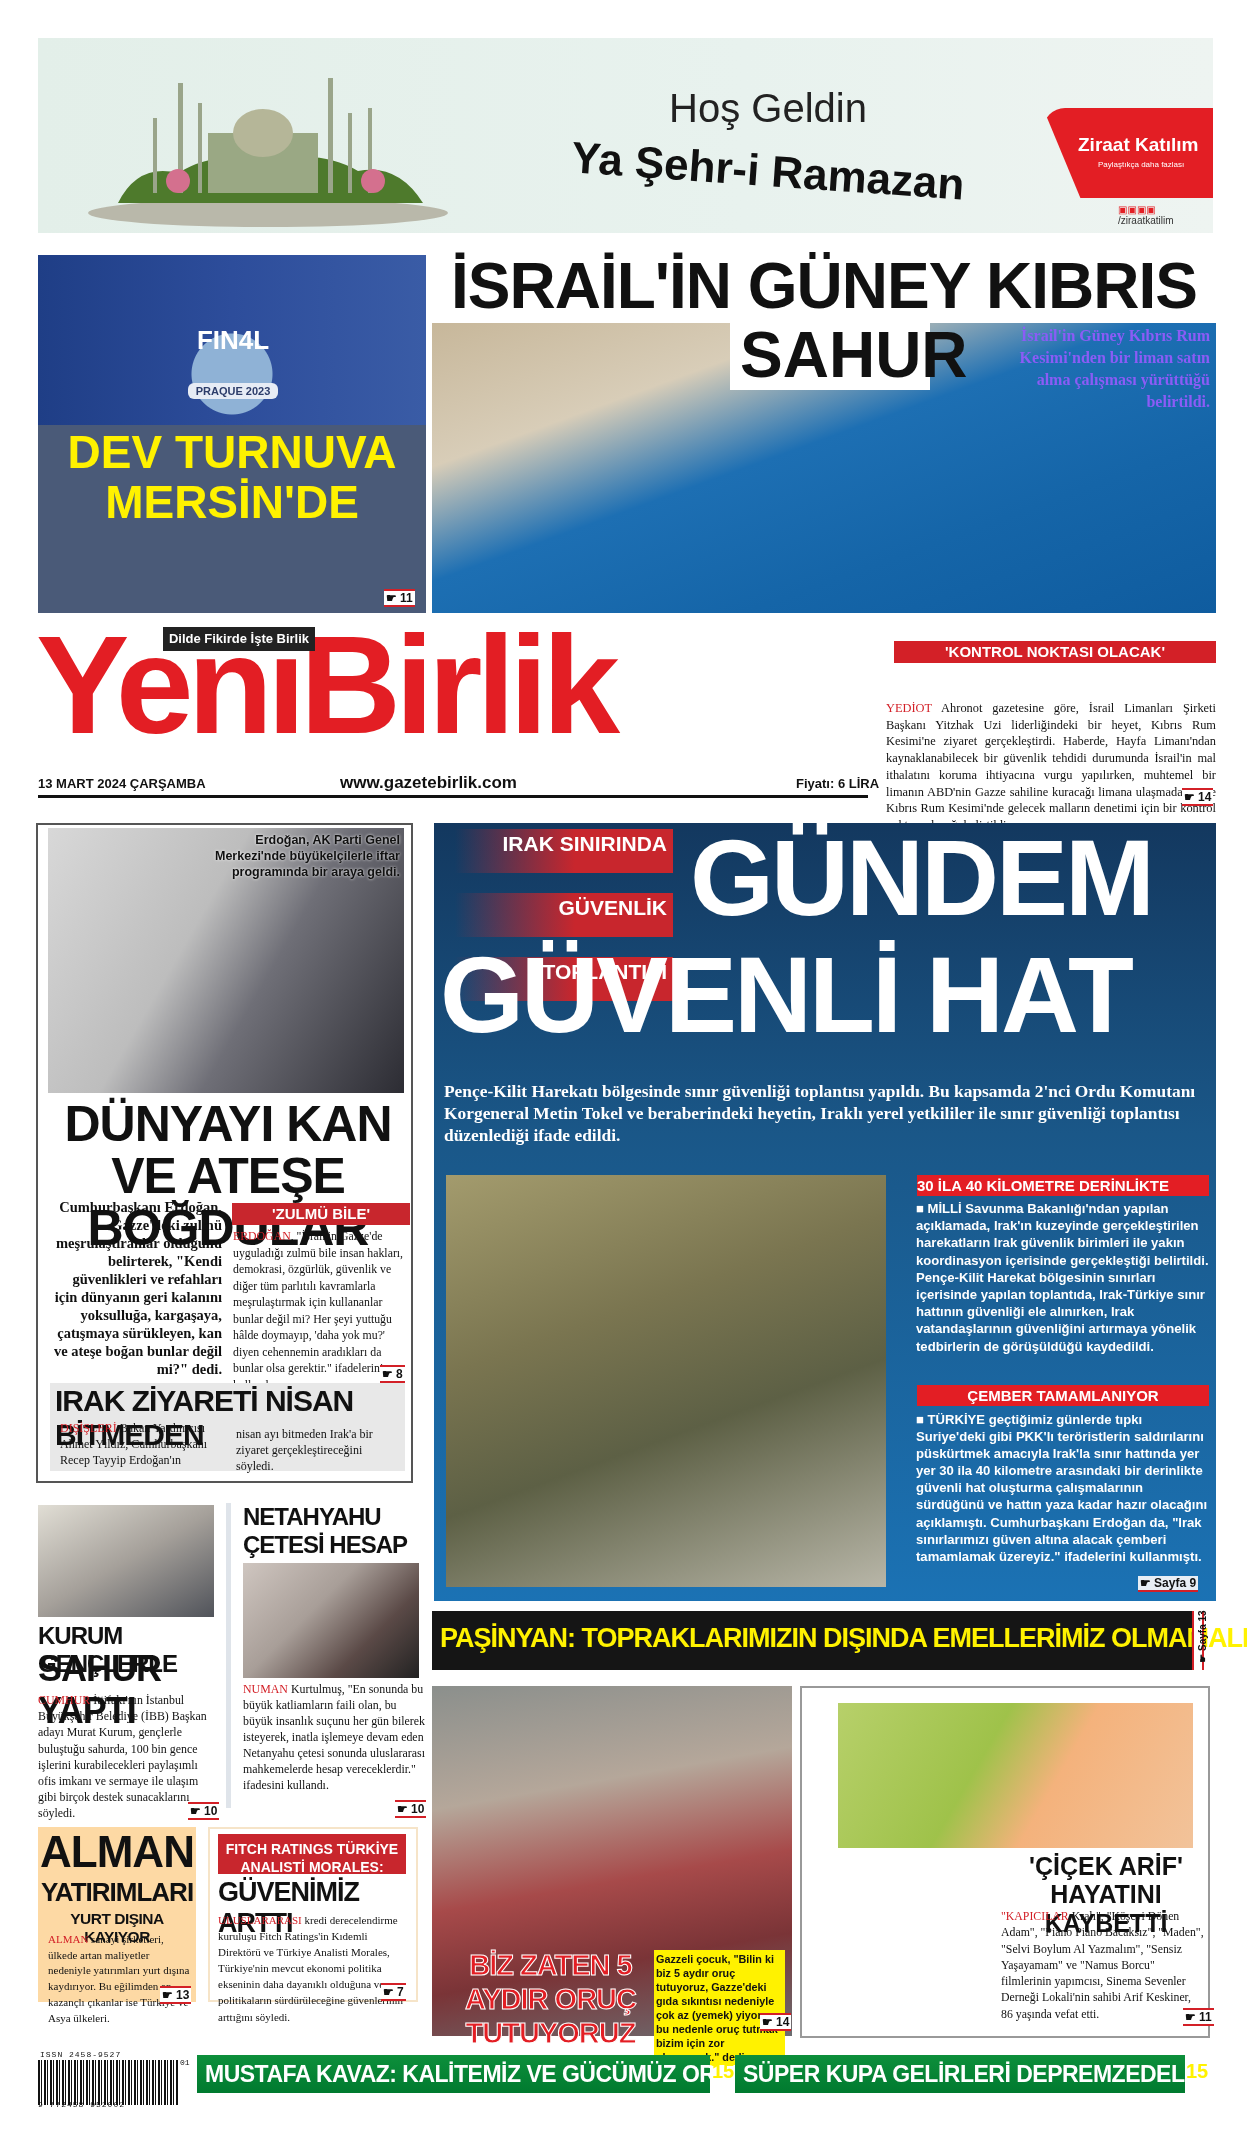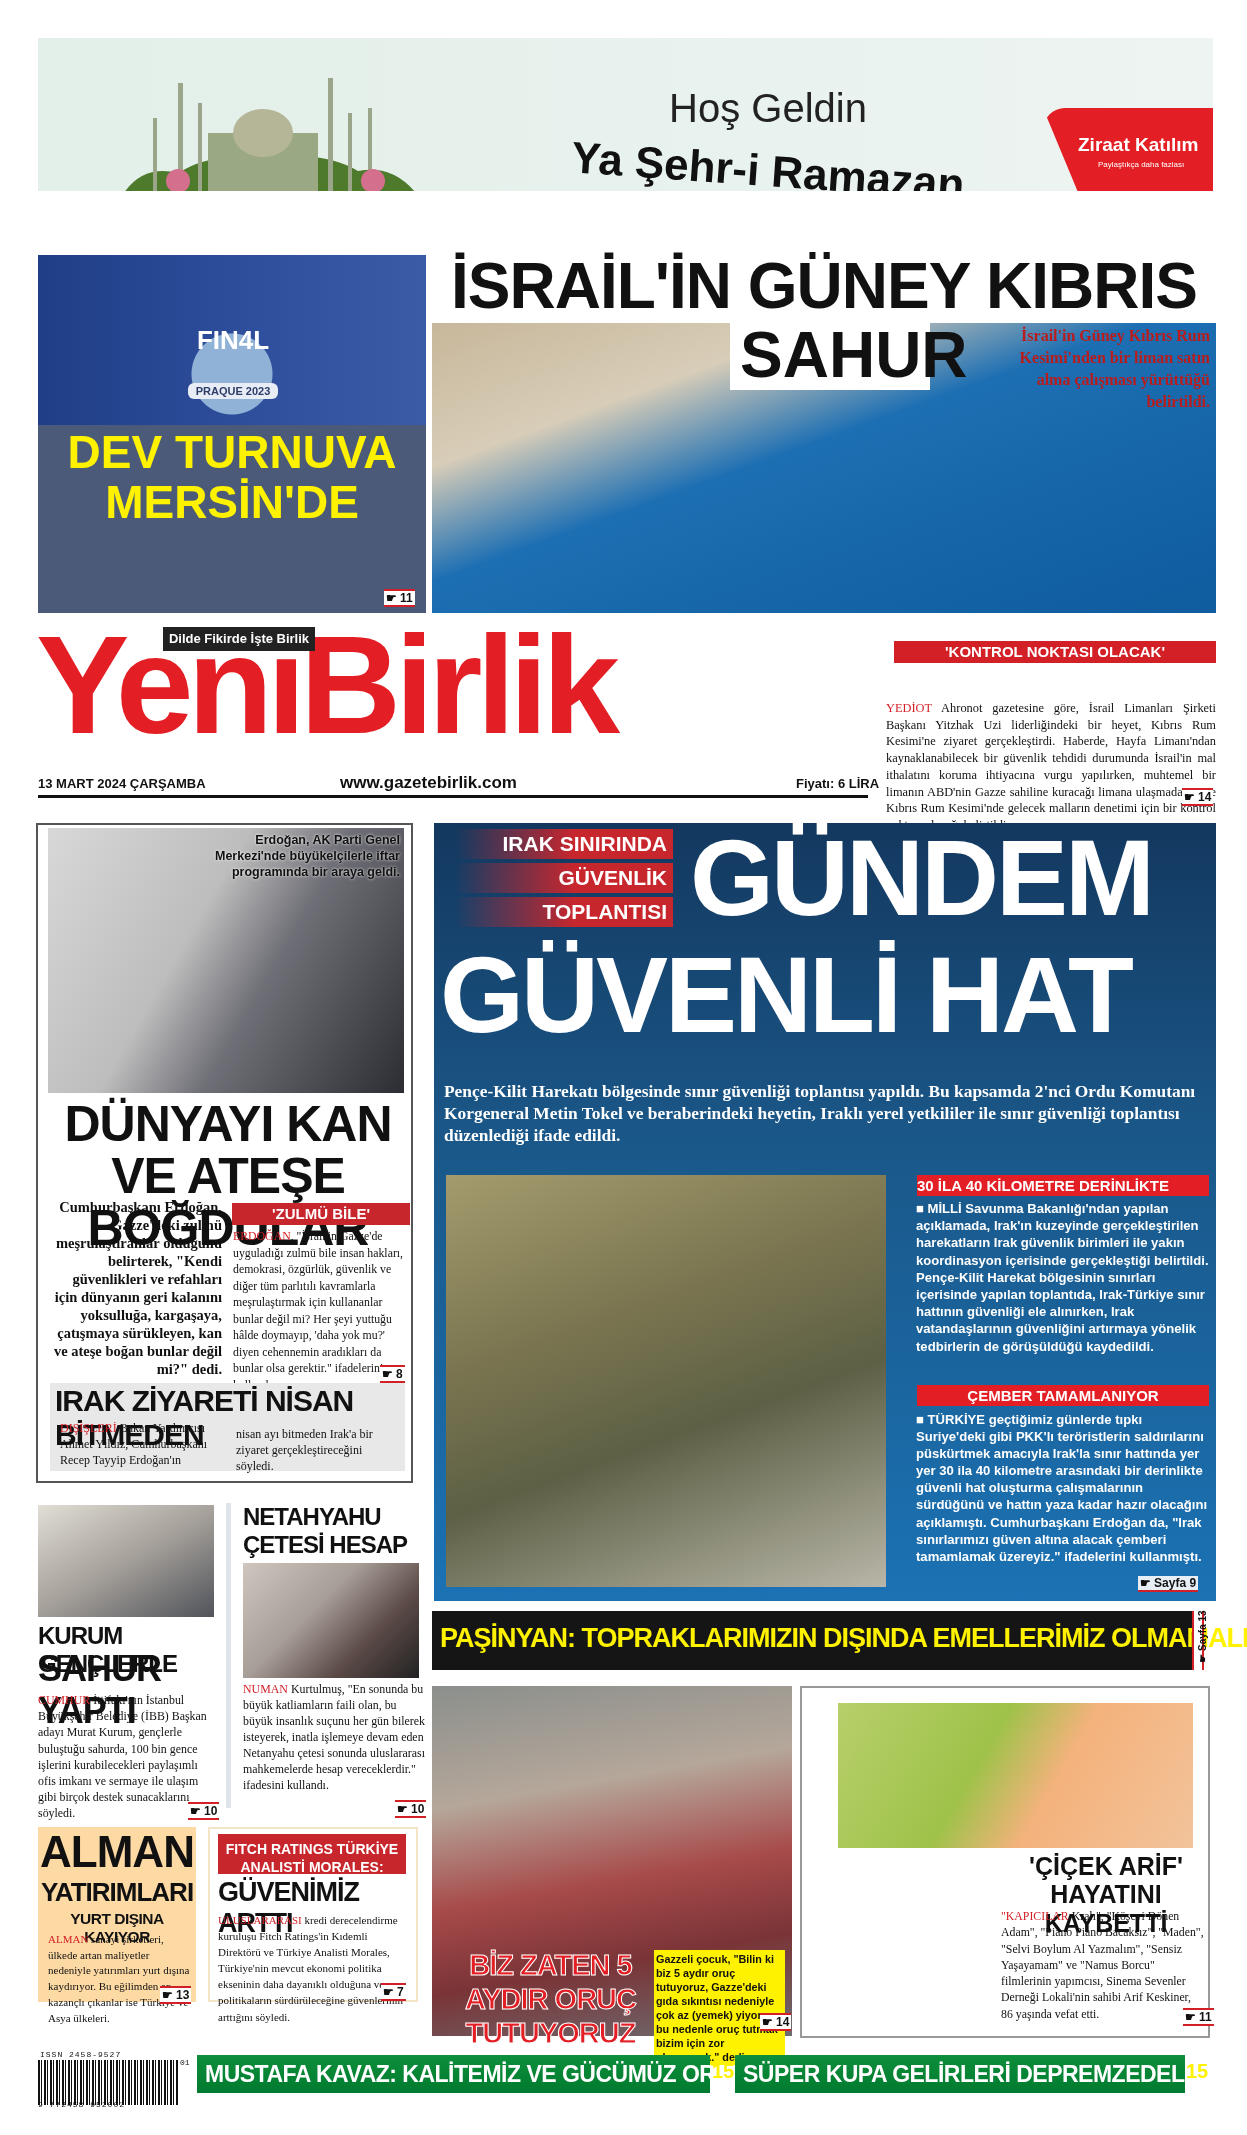--- a/index.html
+++ b/index.html
@@ -2,41 +2,41 @@
 <html><head>
 <meta charset="utf-8">
 <style>
 *{box-sizing:border-box;margin:0;padding:0}
 body{width:1247px;height:2135px;background:#fff;font-family:"Liberation Sans",sans-serif;position:relative;overflow:hidden;color:#111}
 .abs{position:absolute}
 .serif{font-family:"Liberation Serif",serif}
 .ref{display:inline-block;border-top:2px solid #d32027;border-bottom:2px solid #d32027;font-weight:bold;font-size:12px;padding:0 2px;background:#fff;color:#111;font-family:"Liberation Sans",sans-serif}
 .red{color:#d32027}
 
-#banner{left:38px;top:38px;width:1175px;height:153px;background:linear-gradient(90deg,#e3efe9,#e8f2ee 60%,#eef4f1);overflow:hidden}
+#banner{left:38px;top:38px;width:1175px;height:195px;background:linear-gradient(90deg,#e3efe9,#e8f2ee 60%,#eef4f1);overflow:hidden}
 #mosque{left:40px;top:15px;width:380px;height:175px}
 #banner-t1{left:570px;top:48px;width:320px;text-align:center;font-size:40px;color:#222}
 #banner-t2{left:520px;top:108px;width:420px;text-align:center;font-size:44px;font-weight:bold;color:#111;transform:rotate(4deg)}
 #ziraat{left:1005px;top:70px;width:170px;height:90px;background:#e31e24;border-radius:22px 0 0 22px;clip-path:polygon(0 0,100% 0,100% 100%,22% 100%)}
 #ziraat-name{left:1040px;top:96px;color:#fff;font-size:19px;font-weight:bold}
 #ziraat-slogan{left:1060px;top:122px;color:#fff;font-size:8px}
 #ziraat-social{left:1080px;top:166px;font-size:10px;color:#333}
 
 #sport{left:38px;top:255px;width:388px;height:358px;background:#4a5a78}
 #sport-img{left:0;top:0;width:388px;height:170px;background:radial-gradient(circle at 50% 70%,#8fb2d6 0,#8fb2d6 40px,transparent 41px),linear-gradient(90deg,#1f3e86,#2d4d9b 50%,#3a5ca6)}
 #sport-fin{left:155px;top:70px;width:80px;text-align:center;font-size:26px;font-weight:bold;color:#fff}
 #sport-prague{left:150px;top:128px;width:90px;text-align:center;font-size:11px;font-weight:bold;color:#2d3d6a;background:#e7ecf5;border-radius:6px;padding:2px}
 #sport-head{left:0;top:172px;width:388px;text-align:center;font-size:46px;line-height:50px;font-weight:bold;color:#fff200;font-family:"Liberation Sans",sans-serif}
 #sport-text{left:20px;top:278px;width:350px;text-align:center;color:#fff;font-size:17px;font-weight:bold;line-height:22px}
 #sport-ref{left:346px;top:334px}
 
 #isr-head{left:432px;top:252px;width:784px;text-align:center;font-size:64px;font-weight:900;line-height:68px;color:#111;letter-spacing:-1px;font-family:"Liberation Sans",sans-serif}
 #isr-img{left:432px;top:323px;width:784px;height:290px;background:linear-gradient(160deg,#c7b79a 0,#d8cdb8 25%,#1d6fb3 45%,#1565a8 70%,#0f5c9f)}
 #isr-plan{left:730px;top:320px;width:200px;text-align:center;font-size:64px;font-weight:900;color:#111;background:#fff;padding:0 10px;line-height:70px}
-#isr-desc{left:990px;top:325px;width:220px;text-align:right;color:#b91c1c;font-size:16px;font-weight:bold;line-height:22px;font-family:"Liberation Serif",serif}
+#isr-desc{left:990px;top:325px;width:220px;text-align:right;color:#8b5cf6;font-size:16px;font-weight:bold;line-height:22px;font-family:"Liberation Serif",serif}
 
 #slogan{left:163px;top:627px;width:152px;height:24px;background:#222;color:#fff;font-size:13px;font-weight:bold;text-align:center;line-height:24px}
 #logo{left:36px;top:610px;font-size:140px;font-weight:700;color:#e31e24;letter-spacing:-6px;line-height:150px;font-family:"Liberation Sans",sans-serif}
 #date{left:38px;top:776px;font-size:13px;font-weight:bold}
 #web{left:340px;top:773px;font-size:17px;font-weight:bold}
 #price{left:796px;top:776px;font-size:13px;font-weight:bold}
 #mast-line{left:38px;top:795px;width:830px;height:3px;background:#111}
 #kontrol-title{left:894px;top:641px;width:322px;height:22px;background:#d32027;color:#fff;font-weight:bold;text-align:center;font-size:15px;line-height:22px}
 #kontrol-text{left:886px;top:700px;width:330px;font-size:12.4px;line-height:16.7px;text-align:justify}
 #kontrol-ref{left:1182px;top:788px}
@@ -49,21 +49,21 @@
 #zulmu-title{left:232px;top:1203px;width:178px;height:22px;background:#c8262d;color:#fff;font-weight:bold;text-align:center;line-height:22px;font-size:15px}
 #zulmu-text{left:233px;top:1228px;width:175px;font-size:11.8px;line-height:16.5px;font-family:"Liberation Serif",serif}
 #zulmu-ref{left:380px;top:1365px}
 #irak-box{left:50px;top:1383px;width:355px;height:88px;background:#e8e8e8}
 #irak-head{left:55px;top:1384px;width:350px;font-size:30px;font-weight:bold;letter-spacing:-1px}
 #irak-c1{left:60px;top:1420px;width:170px;font-size:12px;line-height:16px;font-family:"Liberation Serif",serif}
 #irak-c2{left:236px;top:1426px;width:165px;font-size:12px;line-height:16px;font-family:"Liberation Serif",serif}
 
 #gun-box{left:434px;top:823px;width:782px;height:778px;background:linear-gradient(180deg,#13385f,#1a5788 40%,#1b72b4 100%)}
 #gun-label{left:455px;top:829px;width:218px}
-.glbl{height:30px;margin-bottom:4px;text-align:right;color:#fff;font-weight:bold;font-size:21px;line-height:30px;padding-right:6px;background:linear-gradient(90deg,rgba(200,38,45,0) 0,#c8262d 55%)}
+.glbl{height:44px;margin-bottom:20px;text-align:right;color:#fff;font-weight:bold;font-size:21px;line-height:30px;padding-right:6px;background:linear-gradient(90deg,rgba(200,38,45,0) 0,#c8262d 55%)}
 #gun-t1{left:690px;top:822px;font-size:108px;line-height:112px;font-weight:900;color:#fff;letter-spacing:-3px}
 #gun-t2{left:440px;top:940px;font-size:108px;line-height:110px;font-weight:900;color:#fff;letter-spacing:-3px}
 #gun-lead{left:444px;top:1080px;width:766px;color:#fff;font-size:17.4px;font-weight:bold;line-height:22px;font-family:"Liberation Serif",serif}
 #gun-img{left:446px;top:1175px;width:440px;height:412px;background:linear-gradient(160deg,#a39b6d,#7a7550 35%,#5d6045 60%,#b8b6a8)}
 #d30-title{left:917px;top:1175px;width:292px;height:21px;background:#e31e24;color:#fff;text-align:left;font-weight:bold;font-size:15px;line-height:21px}
 #d30-text{left:916px;top:1200px;width:298px;color:#fff;font-size:13.1px;line-height:17.2px;font-weight:bold}
 #cem-title{left:917px;top:1385px;width:292px;height:21px;background:#e31e24;color:#fff;text-align:center;font-weight:bold;font-size:15px;line-height:21px}
 #cem-text{left:916px;top:1411px;width:298px;color:#fff;font-size:13.1px;line-height:17.1px;font-weight:bold}
 #gun-ref{left:1138px;top:1576px;background:#e8eef5;border:none;border-bottom:2px solid #d32027}
 

